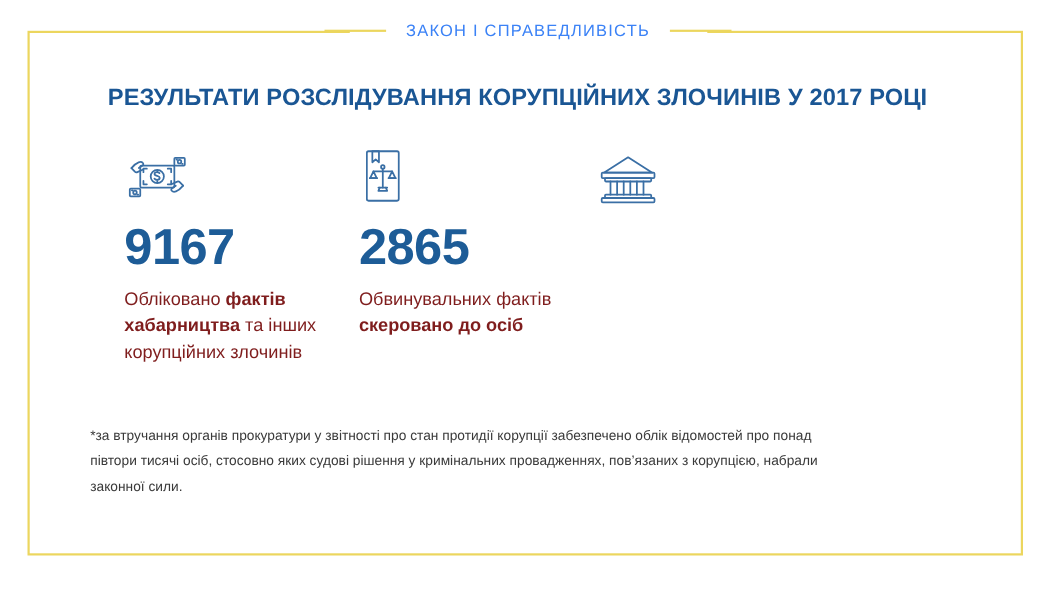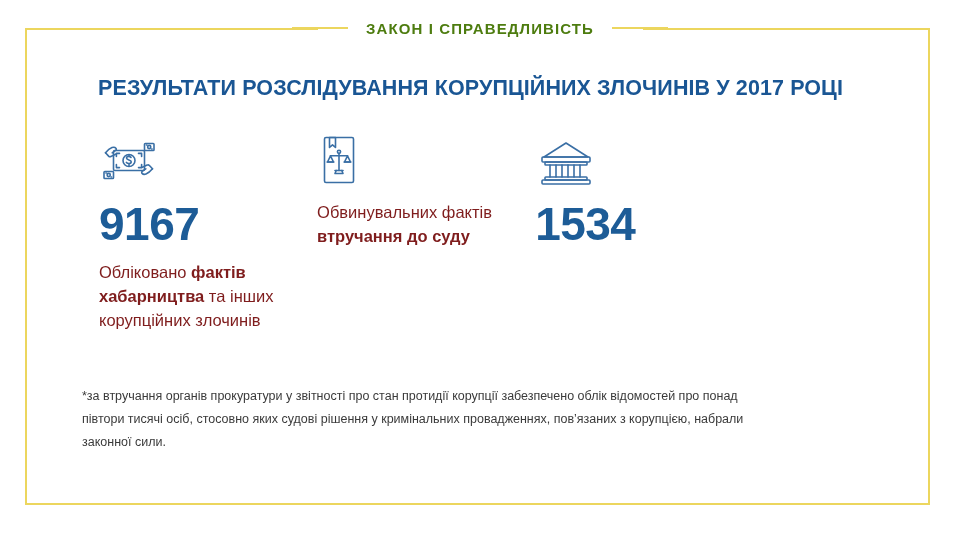--- a/index.html
+++ b/index.html
@@ -29,23 +29,23 @@
     gap: 18px;
     z-index: 5;
   }
   .eyebrow .rule {
     width: 56px;
     height: 2px;
     background: #ecd65e;
   }
   .eyebrow .eyebrow-text {
     font-size: 15px;
-    font-weight: bold;
+    font-weight: normal;
     letter-spacing: 1.1px;
-    color: #4d7c0f;
+    color: #3b82f6;
     white-space: nowrap;
   }
 
   
   .frame {
     position: absolute;
     left: 25px;
     top: 28px;
     width: 905px;
     height: 477px;
@@ -82,21 +82,21 @@
     font-weight: bold;
     color: #1a5694;
     letter-spacing: 0.1px;
     margin: 0 0 0 25px;
     white-space: nowrap;
   }
 
   
   .stats {
     display: flex;
-    margin: 30px 0 0 26px;
+    margin: 30px 0 0 40px;
   }
   .stat-col {
     width: 272px;
     box-sizing: border-box;
     padding-right: 26px;
   }
   .stat-col.col-3 { width: 250px; }
 
   .stat-icon {
     height: 56px;
@@ -192,41 +192,41 @@
           <path d="M13.5 22.8l-3 6.2h6z"></path>
           <path d="M10.2 29h6.6"></path>
 
           <path d="M30.5 22.8l-3 6.2h6z"></path>
           <path d="M27.2 29h6.6"></path>
 
           <path d="M18 37.5h8"></path>
           <path d="M19.2 37.5l-1.2 3h8l-1.2-3"></path>
         </svg>
       </div>
+      <div class="stat-value">2865</div>
       <div class="stat-caption">
-        <span>Обвинувальних фактів </span><b>втручання до суду</b>
+        <span>Обвинувальних фактів </span><b>скеровано до осіб</b>
       </div>
     </div>
 
     <div class="stat-col col-3">
       <div class="stat-icon">
         <svg width="62" height="48" viewBox="0 0 62 48" fill="none" stroke="#3a6fa5" stroke-width="1.6" stroke-linecap="round" stroke-linejoin="round">
 
           <path d="M31 4L9 18h44z"></path>
 
           <rect x="7" y="18" width="48" height="5" rx="1"></rect>
           <rect x="10" y="23" width="42" height="3" rx="0.8"></rect>
 
           <path d="M15 26v12M21 26v12M27 26v12M33 26v12M39 26v12M45 26v12"></path>
 
           <rect x="10" y="38" width="42" height="3" rx="0.8"></rect>
 
           <rect x="7" y="41" width="48" height="4" rx="1"></rect>
         </svg>
       </div>
-      <div class="stat-value">1534</div>
     </div>
 
   </div>
 
   <div class="footnote">*за втручання органів прокуратури у звітності про стан протидії корупції забезпечено облік відомостей про понад півтори тисячі осіб, стосовно яких судові рішення у кримінальних провадженнях, пов’язаних з корупцією, набрали законної сили.</div>
 
 </div>
 
 </body></html>

